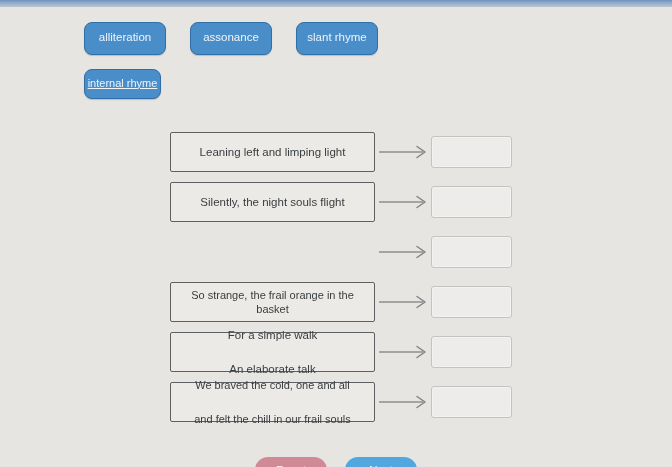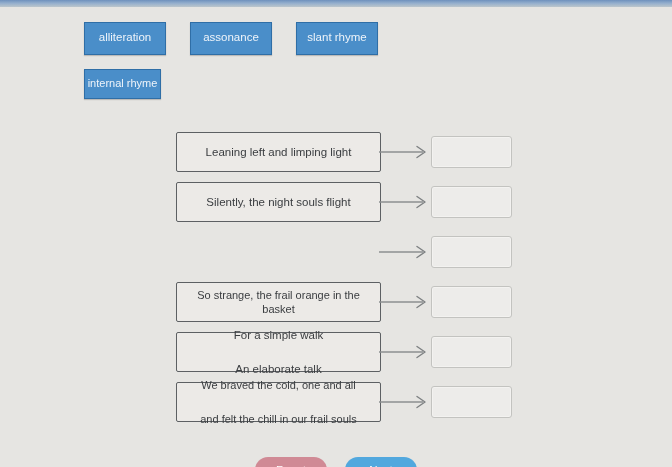--- a/index.html
+++ b/index.html
@@ -41,55 +41,56 @@
   }
   .tag-row {
     display: flex;
     flex-direction: row;
     align-items: flex-start;
     margin-bottom: 14px;
   }
   .tag {
     background: #4a8ec9;
     border: 1px solid #2f6ea6;
-    border-radius: 0;
+    border-radius: 8px;
     color: #eef4fa;
     font-size: 11.5px;
     line-height: 1;
     padding: 9px 0 10px 0;
     width: 82px;
     text-align: center;
     box-sizing: border-box;
     margin-right: 24px;
     box-shadow: 0 1px 1px rgba(0,0,0,0.18);
     cursor: move;
     user-select: none;
     white-space: nowrap;
   }
   .tag.compact {
     width: 77px;
     padding: 8px 0 9px 0;
     font-size: 11px;
+    text-decoration: underline;
   }
 
   
   #match-area {
     position: absolute;
     top: 125px;
     left: 0;
     width: 672px;
   }
   .match-row {
     position: relative;
     height: 40px;
     margin-bottom: 10px;
   }
   .phrase-box {
     position: absolute;
-    left: 176px;
+    left: 170px;
     top: 0;
     width: 205px;
     height: 40px;
     box-sizing: border-box;
     border: 1.5px solid #5d6063;
     border-radius: 2px;
     background: #eceae7;
     color: #3a3d40;
     font-size: 11.5px;
     line-height: 14px;

